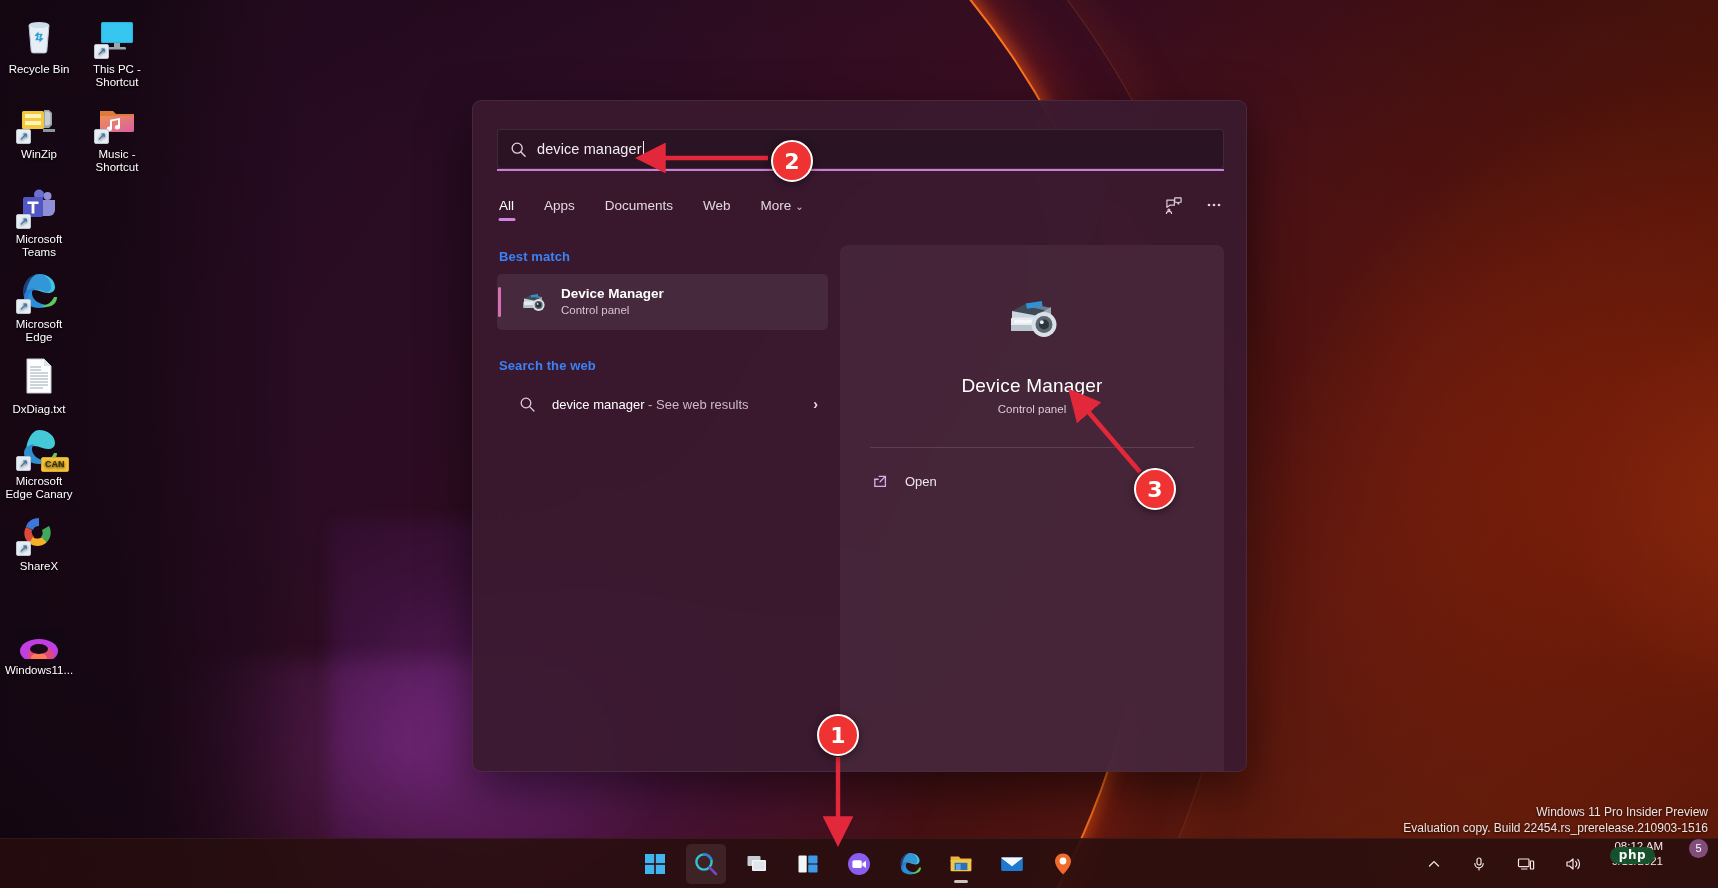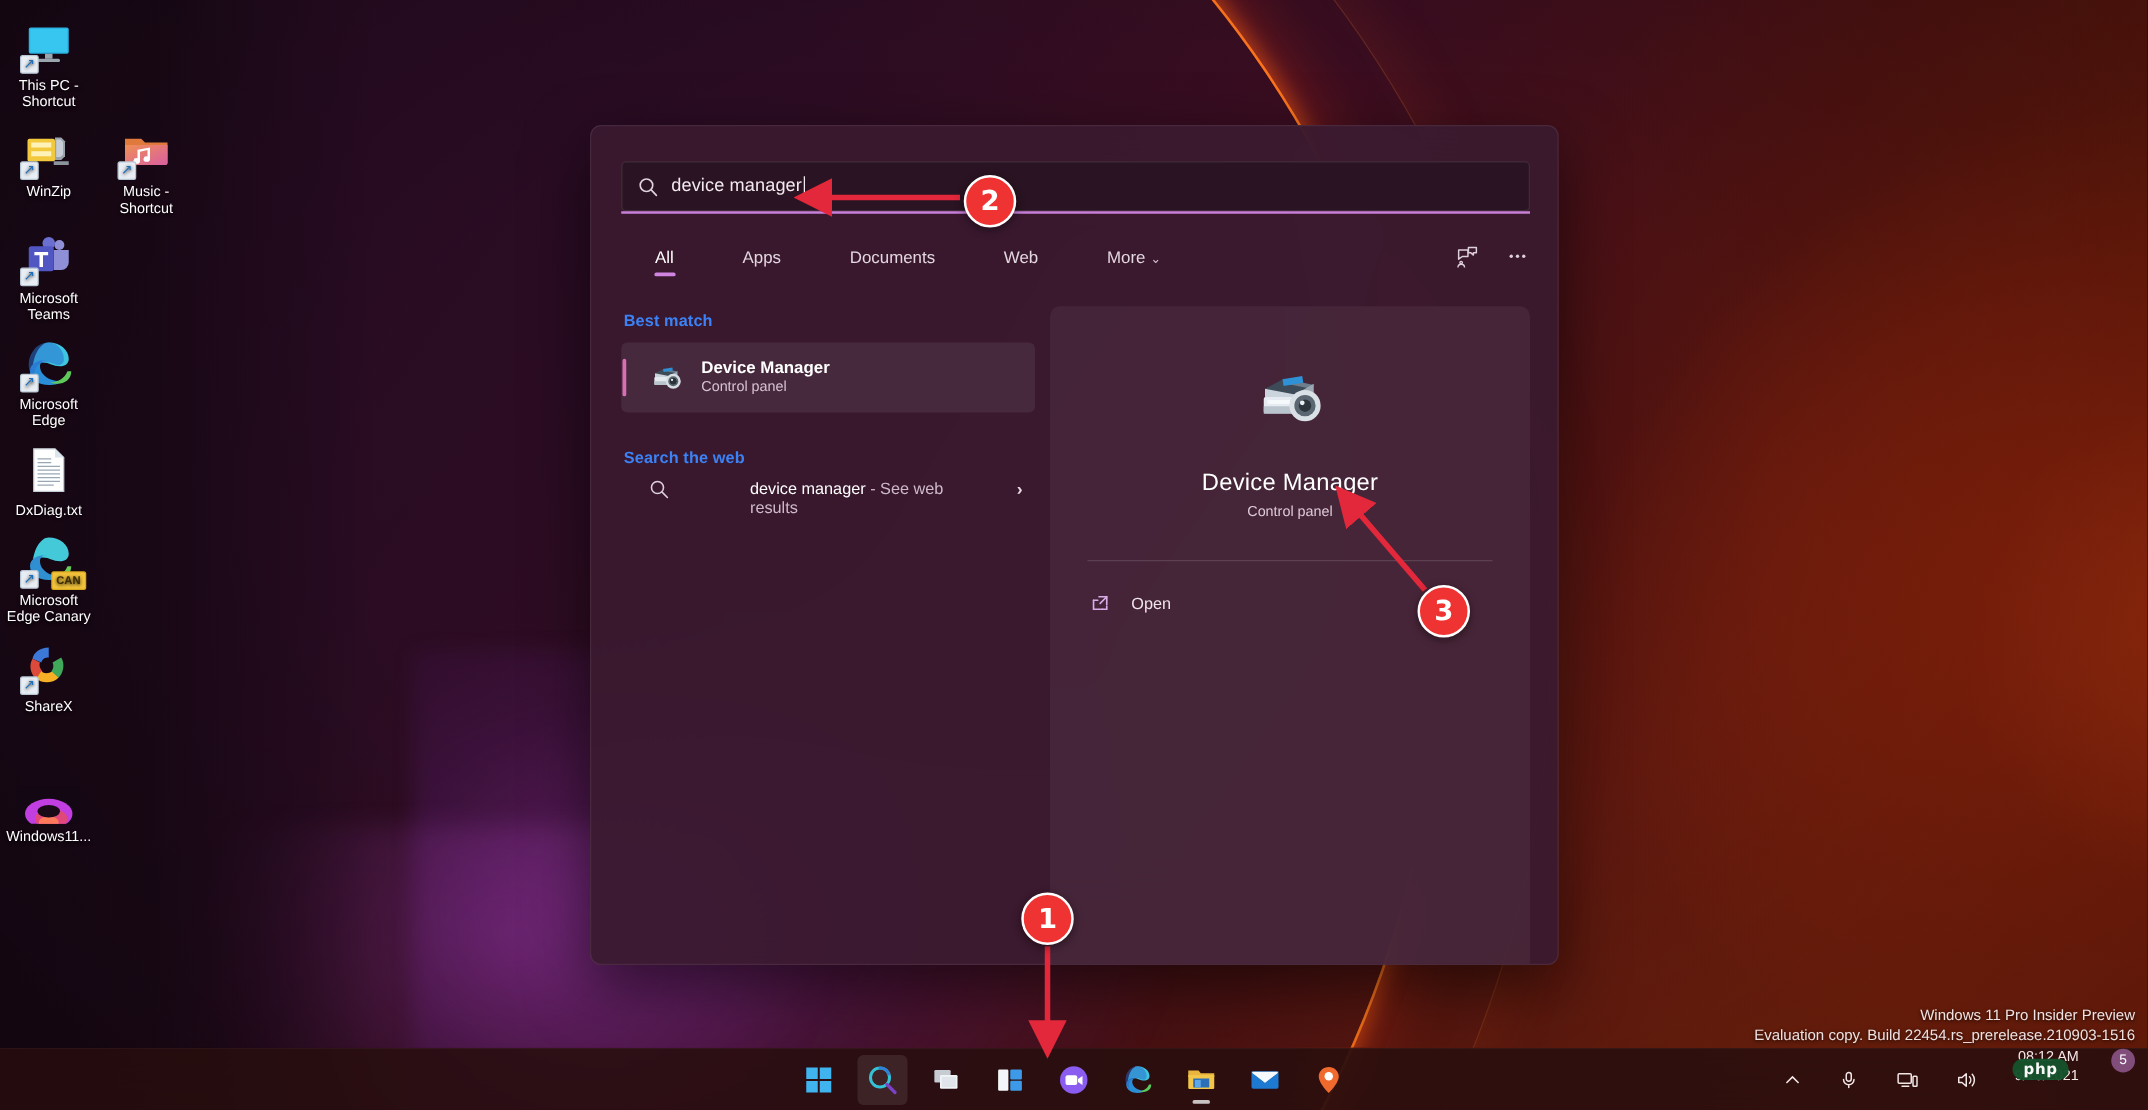--- a/index.html
+++ b/index.html
@@ -96,21 +96,21 @@
     background:#c77fd8;
   }
 
   
   #tab-row {
     position:absolute; left:24px; top:86px; width:727px; height:40px;
     display:flex; align-items:center;
   }
   .tab {
     position:relative; color:#e3d7e0; font-size:13.5px; padding:6px 2px 10px 2px;
-    margin-right:26px; cursor:default; white-space:nowrap;margin-left:25px;
+    margin-right:26px; cursor:default; white-space:nowrap;
   }
   .tab.active { color:#ffffff; }
   .tab.active::after {
     content:""; position:absolute; left:50%; transform:translateX(-50%);
     bottom:2px; width:17px; height:3px; background:#d083e0; border-radius:2px;
   }
   .tab .chev { font-size:10px; margin-left:4px; opacity:.9; }
   #tab-actions { margin-left:auto; display:flex; align-items:center; gap:20px; padding-bottom:4px; }
   .tb-icon { width:20px; height:20px; opacity:.9; }
 
@@ -133,22 +133,22 @@
   .result-row.sel { background:rgba(255,255,255,0.075); }
   .result-row.sel::before {
     content:""; position:absolute; left:1px; top:13px; width:3px; height:30px;
     background:#d86fb5; border-radius:2px;
   }
   .result-row .ricon { width:28px; height:28px; margin-right:14px; flex:none; }
   .r-title { color:#ffffff; font-size:13.5px; font-weight:bold; line-height:16px; }
   .r-sub { color:#d7c3d2; font-size:11.5px; line-height:15px; margin-top:1px; }
 
   .web-row {
-    height:42px; display:flex; padding-left:22px;
-    padding-right:10px; border-radius:5px; cursor:default;gap:48px;
+    height:42px; display:flex; align-items:center; padding-left:22px;
+    padding-right:10px; border-radius:5px; cursor:default;
   }
   .web-row .wicon { width:17px; height:17px; margin-right:16px; flex:none; opacity:.9; }
   .web-txt { font-size:13px; color:#ffffff; }
   .web-txt .dim { color:#cdb9c9; }
   .web-chev { margin-left:auto; color:#e6dae3; font-size:14px; font-weight:bold; }
 
   
   #preview {
     height:540px; background:rgba(255,255,255,0.055);
     border-radius:8px; padding:44px 26px 0 26px; text-align:center;
@@ -236,20 +236,32 @@
   <div class="wp-arc2"></div>
   <div class="wp-arc"></div>
   <div class="wp-violet"></div>
   <div class="wp-violet2"></div>
   <div class="wp-dark-left"></div>
   <div class="wp-vignette"></div>
 </div>
 
 <div id="desk-icons">
   <div class="di-row">
+    <div class="di">
+      <div class="gl">
+        <svg viewBox="0 0 44 44" width="44" height="44">
+          <path d="M12 11h20l-2.2 26a2 2 0 0 1-2 1.9H16.2a2 2 0 0 1-2-1.9z" fill="#e7eef5" stroke="#b9c9d8" stroke-width="1"></path>
+          <ellipse cx="22" cy="11" rx="10" ry="3.1" fill="#cfdcea"></ellipse>
+          <path d="M22 15.5a7 7 0 1 1 0 14 7 7 0 0 1 0-14z" fill="none"></path>
+          <path d="M17.5 21.5l4-4v2.2h4.3l-2 4.2-1.4-1.3.8-1.7h-1.7v2.2z" fill="#2f9fd6"></path>
+          <path d="M26.5 24.5l-4 4v-2.2h-4.3l2-4.2 1.4 1.3-.8 1.7h1.7v-2.2z" fill="#2f9fd6"></path>
+        </svg>
+      </div>
+      <span class="lbl">Recycle Bin</span>
+    </div>
     <div class="di">
       <div class="gl">
         <svg viewBox="0 0 44 44" width="44" height="44">
           <rect x="6" y="8" width="32" height="21" rx="1.6" fill="#2bb3e3"></rect>
           <rect x="7.2" y="9.2" width="29.6" height="18.6" fill="#37c6f0"></rect>
           <rect x="19" y="29" width="6" height="4" fill="#9aa6ae"></rect>
           <rect x="13" y="33" width="18" height="2.6" rx="1.2" fill="#9aa6ae"></rect>
         </svg>
         <span class="sc-badge">↗</span>
       </div>

